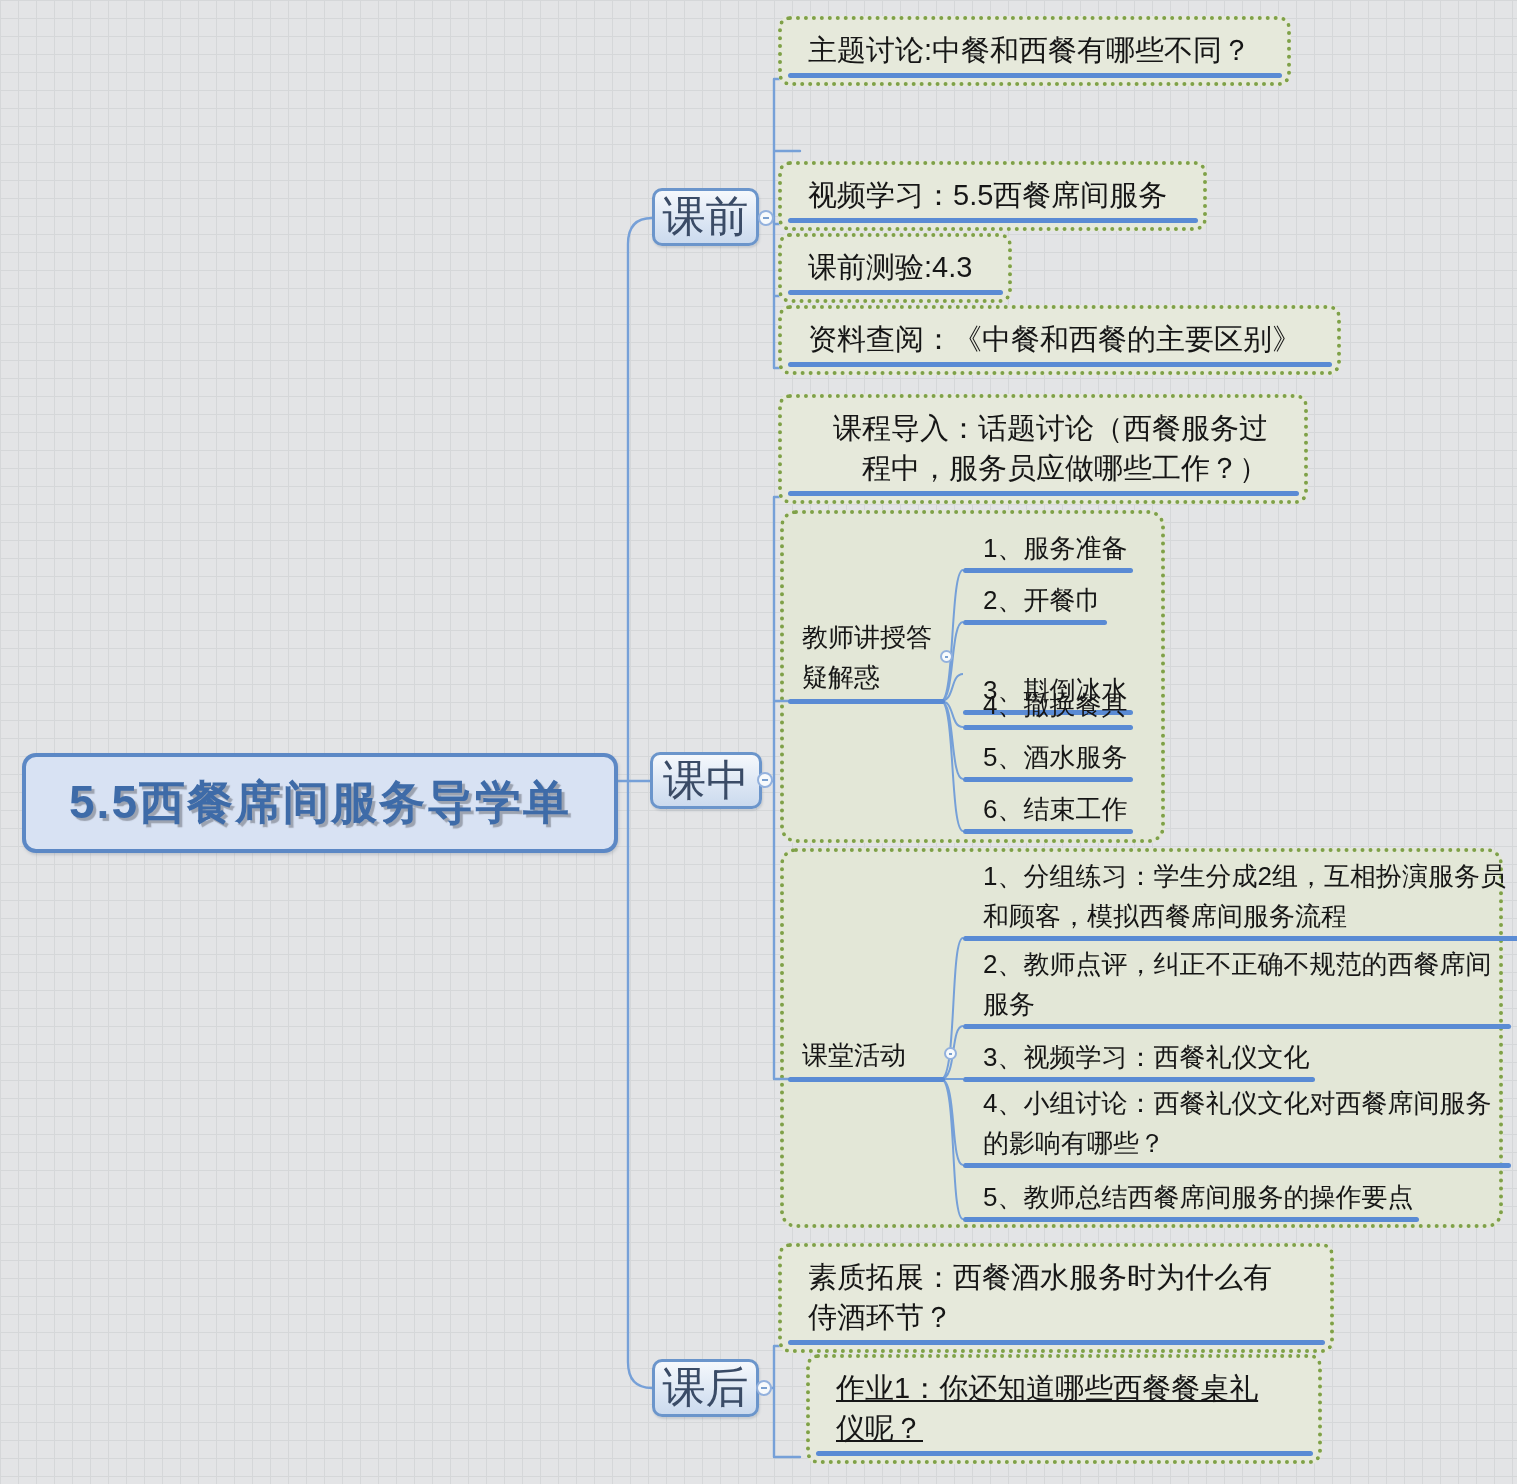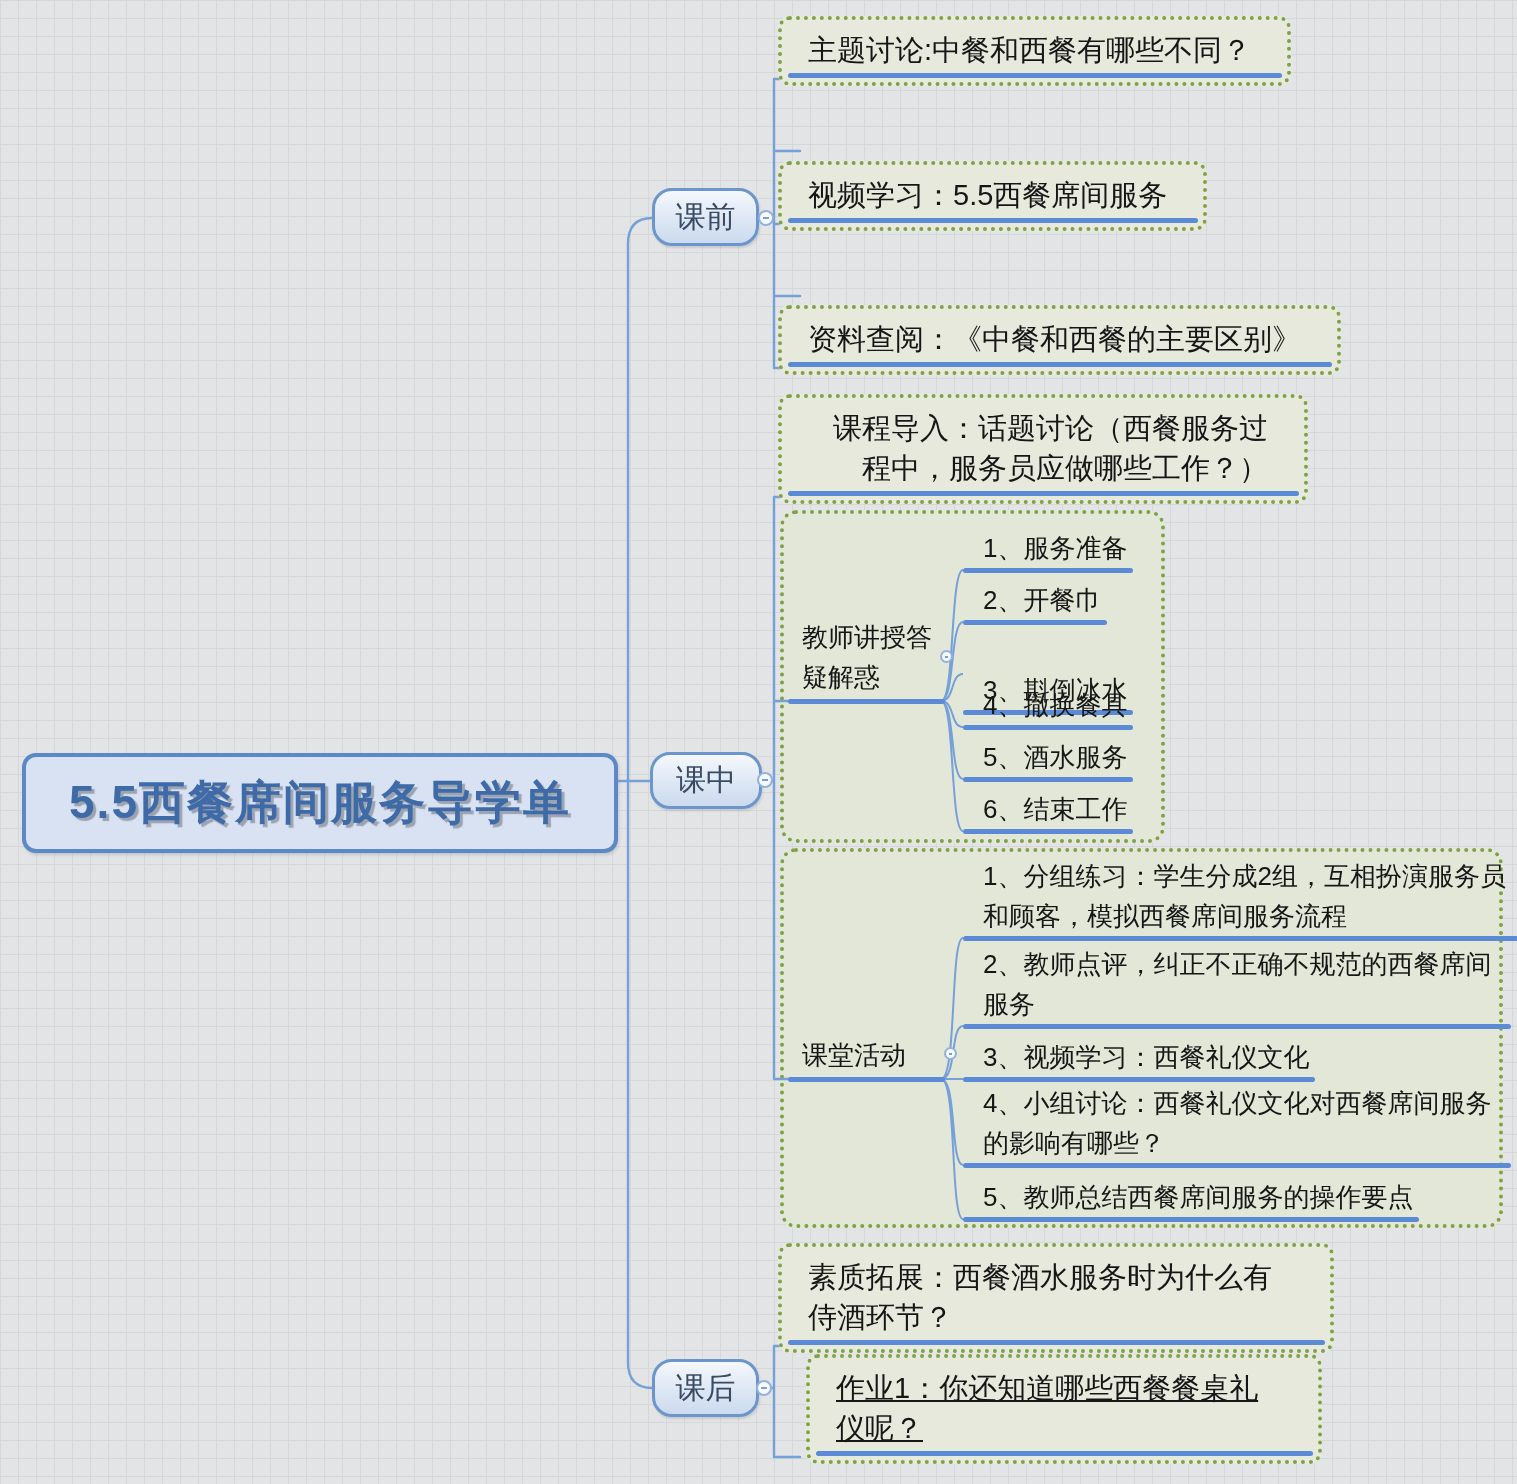--- a/index.html
+++ b/index.html
@@ -44,24 +44,24 @@
   }
   .gparent{padding:2px 0 7px 14px;}
   .substep{padding:0 6px 5px 20px;}
   .substep.single{white-space:nowrap;width:max-content;}
   .gparent::after,.substep::after{
     content:"";position:absolute;left:0;right:0;bottom:0;
     height:5px;border-radius:3px;background:var(--blue);
   }
   .branch{
     position:absolute;z-index:3;box-sizing:border-box;
-    border:3px solid #6b95cb;border-radius:20px;
+    border:3px solid #6b95cb;border-radius:10px;
     background:linear-gradient(180deg,#f5f8fc 0%,#dde7f4 55%,#cbdaee 100%);
     display:flex;align-items:center;justify-content:center;
-    font-size:30px;color:#3a4b66;
+    font-size:43px;color:#3a4b66;
     box-shadow:1px 2px 2px rgba(120,130,145,0.25);
   }
   .rootnode{
     position:absolute;z-index:3;box-sizing:border-box;
     border:4px solid #5c88c5;border-radius:14px;
     background:#d8e2f3;
     display:flex;align-items:center;justify-content:center;
     font-size:46px;font-weight:bold;letter-spacing:2px;color:#3e6ba8;
     text-shadow:3px 3px 1px rgba(95,100,110,0.5);
     box-shadow:1px 2px 3px rgba(120,130,145,0.3);
@@ -106,20 +106,21 @@
   <div class="branch" style="left:652px;top:1359px;width:107px;height:58px;">课后</div>
 
   <div class="minus" style="left:758px;top:210px;"></div>
   <div class="minus" style="left:757px;top:772px;"></div>
   <div class="minus" style="left:756px;top:1380px;"></div>
   <div class="minus small" style="left:940px;top:650px;"></div>
   <div class="minus small" style="left:944px;top:1047px;"></div>
 
   <div class="topic single" style="left:778px;top:16px;">主题讨论:中餐和西餐有哪些不同？</div>
   <div class="topic single" style="left:778px;top:161px;">视频学习：5.5西餐席间服务</div>
+  <div class="topic single" style="left:778px;top:233px;">课前测验:4.3</div>
   <div class="topic single" style="left:778px;top:305px;">资料查阅：《中餐和西餐的主要区别》</div>
 
   <div class="topic" style="left:778px;top:394px;width:530px;text-align:right;">课程导入：话题讨论（西餐服务过程中，服务员应做哪些工作？）</div>
 
   <div class="gparent" style="left:788px;top:615px;width:157px;">教师讲授答疑解惑</div>
   <div class="substep single" style="left:963px;top:528px;">1、服务准备</div>
   <div class="substep single" style="left:963px;top:580px;">2、开餐巾</div>
   <div class="substep single" style="left:963px;top:632px;margin-top:38px;">3、斟倒冰水</div>
   <div class="substep single" style="left:963px;top:685px;">4、撤换餐具</div>
   <div class="substep single" style="left:963px;top:737px;">5、酒水服务</div>

